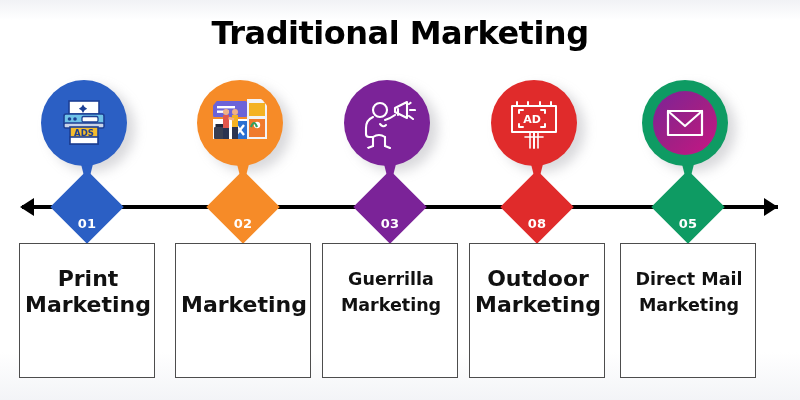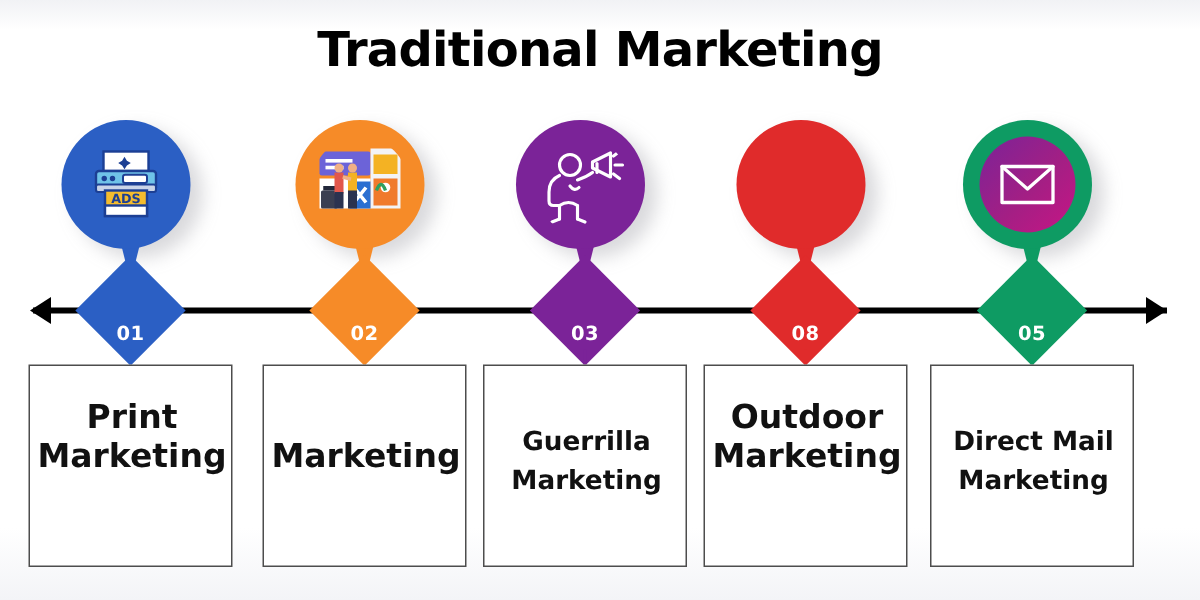--- a/index.html
+++ b/index.html
@@ -181,21 +181,20 @@
     width: 136px;
     text-align: center;
     font-family: "DejaVu Sans", sans-serif;
     font-size: 22px;
     font-weight: bold;
     line-height: 26px;
     color: #111111;
   }
   .label-text.small {
     font-size: 17.5px;
-    margin-top: 16px;
   }
 </style>
 </head>
 <body>
 
 <div id="infographic">
 
   <div id="title">Traditional Marketing</div>
 
   <div id="axis-line"></div>
@@ -303,20 +302,31 @@
         <span>Marketing</span>
       </div>
     </div>
   </div>
 
   <div class="step" id="step-4" style="left: 462px; color: rgb(224, 43, 43);">
     <div class="pin-wrap">
       <div class="pin-shadow"></div>
       <div class="pin-tail"></div>
       <div class="pin-circle"></div>
+      <div class="pin-inner">
+        <svg class="icon-art" width="56" height="54" viewBox="0 0 56 54" fill="none" stroke="#ffffff" stroke-width="2" stroke-linecap="round" stroke-linejoin="round">
+          <rect x="6" y="10" width="44" height="26"></rect>
+          <path d="M11 10 l0 -4 M22 10 l0 -4 M34 10 l0 -4 M45 10 l0 -4"></path>
+          <path d="M13 17 l0 -3 l4 0 M39 17 l0 -3 l-4 0 M13 28 l0 3 l4 0 M39 28 l0 3 l-4 0"></path>
+          <text x="26" y="27" font-family="DejaVu Sans, sans-serif" font-size="11" font-weight="bold" fill="#ffffff" stroke="none" text-anchor="middle">AD</text>
+          <path d="M28 36 l0 16"></path>
+          <path d="M24 36 l0 16 M32 36 l0 16" stroke-width="1.6"></path>
+          <path d="M19 41 l18 0" stroke-width="1.6"></path>
+        </svg>
+      </div>
     </div>
     <div class="diamond"></div>
     <div class="diamond-num">08</div>
     <div class="stem"></div>
     <div class="label-box">
       <div class="label-text">
         <span>Outdoor</span><br>
         <span>Marketing</span>
       </div>
     </div>

